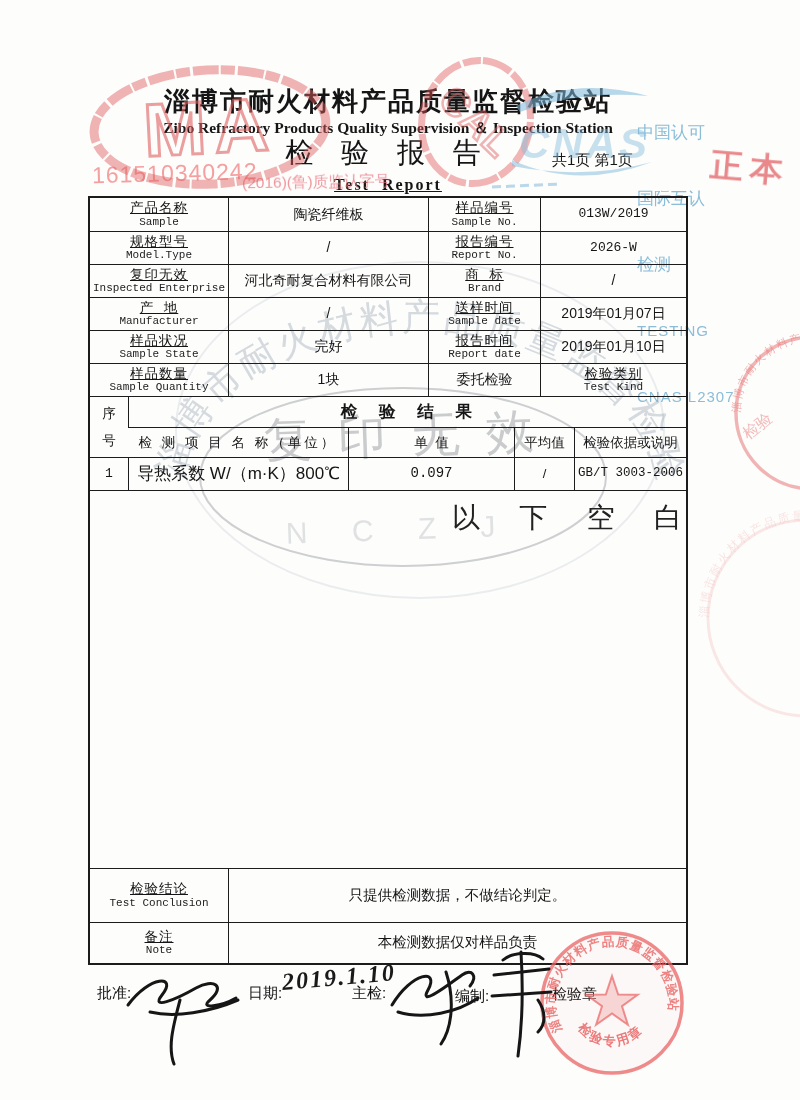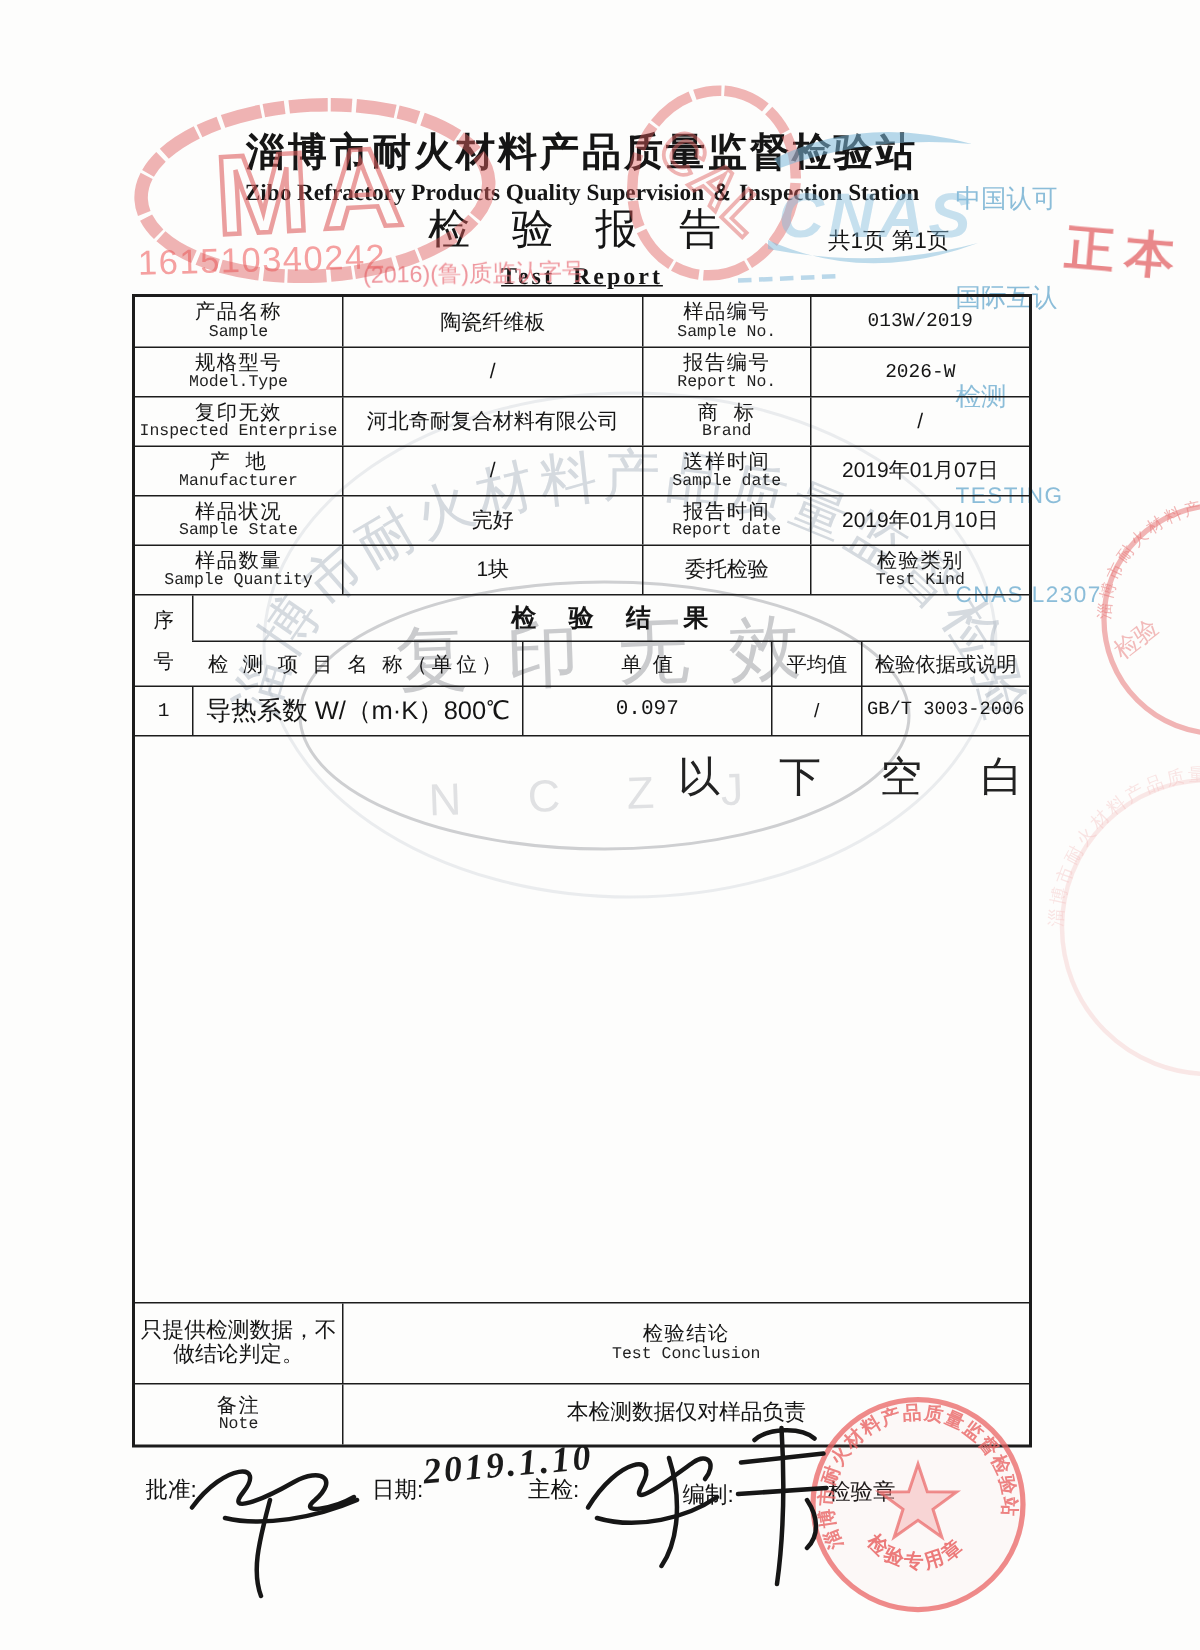--- a/index.html
+++ b/index.html
@@ -21,21 +21,21 @@
   .zhengben{position:absolute;left:710px;top:146px;font-size:33px;letter-spacing:7px;color:rgba(228,106,110,0.8);transform:rotate(5deg);z-index:6;font-weight:bold;filter:blur(0.3px);}
   .accred{position:absolute;left:637px;top:78px;z-index:2;color:rgba(110,172,208,0.8);font-size:17px;line-height:22px;white-space:pre;}
   .accred .en{font-size:15px;letter-spacing:1px;}
   
   *{box-sizing:border-box;}
   .tbl{position:absolute;left:88px;top:196px;width:600px;border:2px solid #1c1c1c;z-index:2;background:transparent;}
   .irow{display:grid;grid-template-columns:138px 200px 112px 1fr;height:33px;border-top:1.5px solid #1c1c1c;}
   .tbl > div:first-child{border-top:none;}
   .cell{border-left:1.5px solid #1c1c1c;display:flex;flex-direction:column;align-items:center;justify-content:center;line-height:1.1;overflow:hidden;text-align:center;}
   .cell:first-child{border-left:none;}
-  .lab-cn{font-size:13.5px;letter-spacing:1px;}
+  .lab-cn{font-size:13.5px;letter-spacing:1px;text-decoration:underline;}
   .lab-en{font-size:11px;font-family:"Liberation Mono",monospace;color:#222;}
   .val{font-size:14px;}
   .val-lat{font-family:"Liberation Mono",monospace;font-size:13px;}
   .res-head{display:grid;grid-template-columns:38px 1fr;height:61px;border-top:1.5px solid #1c1c1c;}
   .seq-cell{display:flex;flex-direction:column;justify-content:space-around;align-items:center;font-size:13.5px;padding:4px 0;}
   .res-right .res-title{height:30px;border-left:1.5px solid #1c1c1c;display:flex;align-items:center;justify-content:center;font-size:16.5px;font-weight:bold;white-space:pre;letter-spacing:2px;}
   .res-cols{height:31px;border-top:1.5px solid #1c1c1c;display:grid;grid-template-columns:220px 166px 60px 1fr;}
   .res-cols .cell{border-left:none;font-size:13.5px;}
   .res-cols .cell + .cell{border-left:1.5px solid #1c1c1c;}
   .res-cols .cell:first-child{letter-spacing:3px;}
@@ -222,26 +222,26 @@
         <span class="val-lat" style="font-size:12.5px">GB/T 3003-2006</span>
       </div>
   </div>
 
   <div class="blank-row">
     <div class="blank-note">以   下   空   白</div>
   </div>
 
   <div class="crow c1">
     <div class="cell">
-        <span class="val">只提供检测数据，不做结论判定。</span>
-      </div>
-    <div class="cell">
       <span class="lab-cn">检验结论</span>
       <span class="lab-en">Test Conclusion</span>
     </div>
+    <div class="cell">
+        <span class="val">只提供检测数据，不做结论判定。</span>
+      </div>
   </div>
 
   <div class="crow c2">
     <div class="cell">
       <span class="lab-cn">备注</span>
       <span class="lab-en">Note</span>
     </div>
     <div class="cell">
         <span class="val">本检测数据仅对样品负责</span>
       </div>

